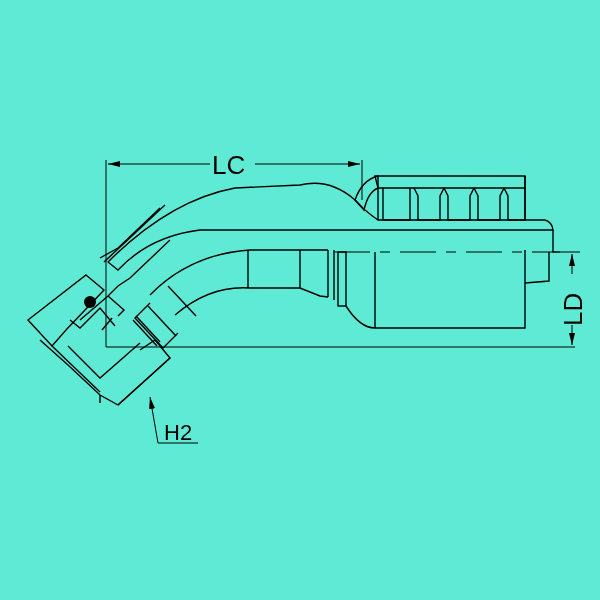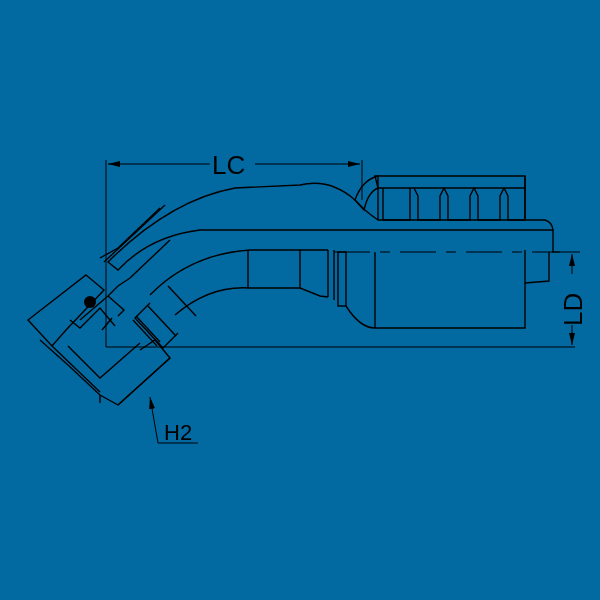--- a/index.html
+++ b/index.html
@@ -1,17 +1,17 @@
 <!DOCTYPE html>
 <html><head>
   <meta charset="utf-8">
   <style>
     html, body { margin: 0; padding: 0; background: #ffffff; }
     body { width: 600px; height: 600px; overflow: hidden; }
-    .canvas { position: relative; width: 600px; height: 600px; background: #0369a1; }
+    .canvas { position: relative; width: 600px; height: 600px; background: #5eead4; }
     svg { position: absolute; left: 0; top: 0; }
     .ln { stroke: #000; stroke-width: 1.4; fill: none; }
     .dim { stroke: #000; stroke-width: 1; fill: none; }
     .lbl { font-family: "Liberation Sans", sans-serif; font-size: 26px; fill: #000; }
     .lbl-sm { font-family: "Liberation Sans", sans-serif; font-size: 22px; fill: #000; }
   </style>
 </head>
 <body>
 
 <div class="canvas">

